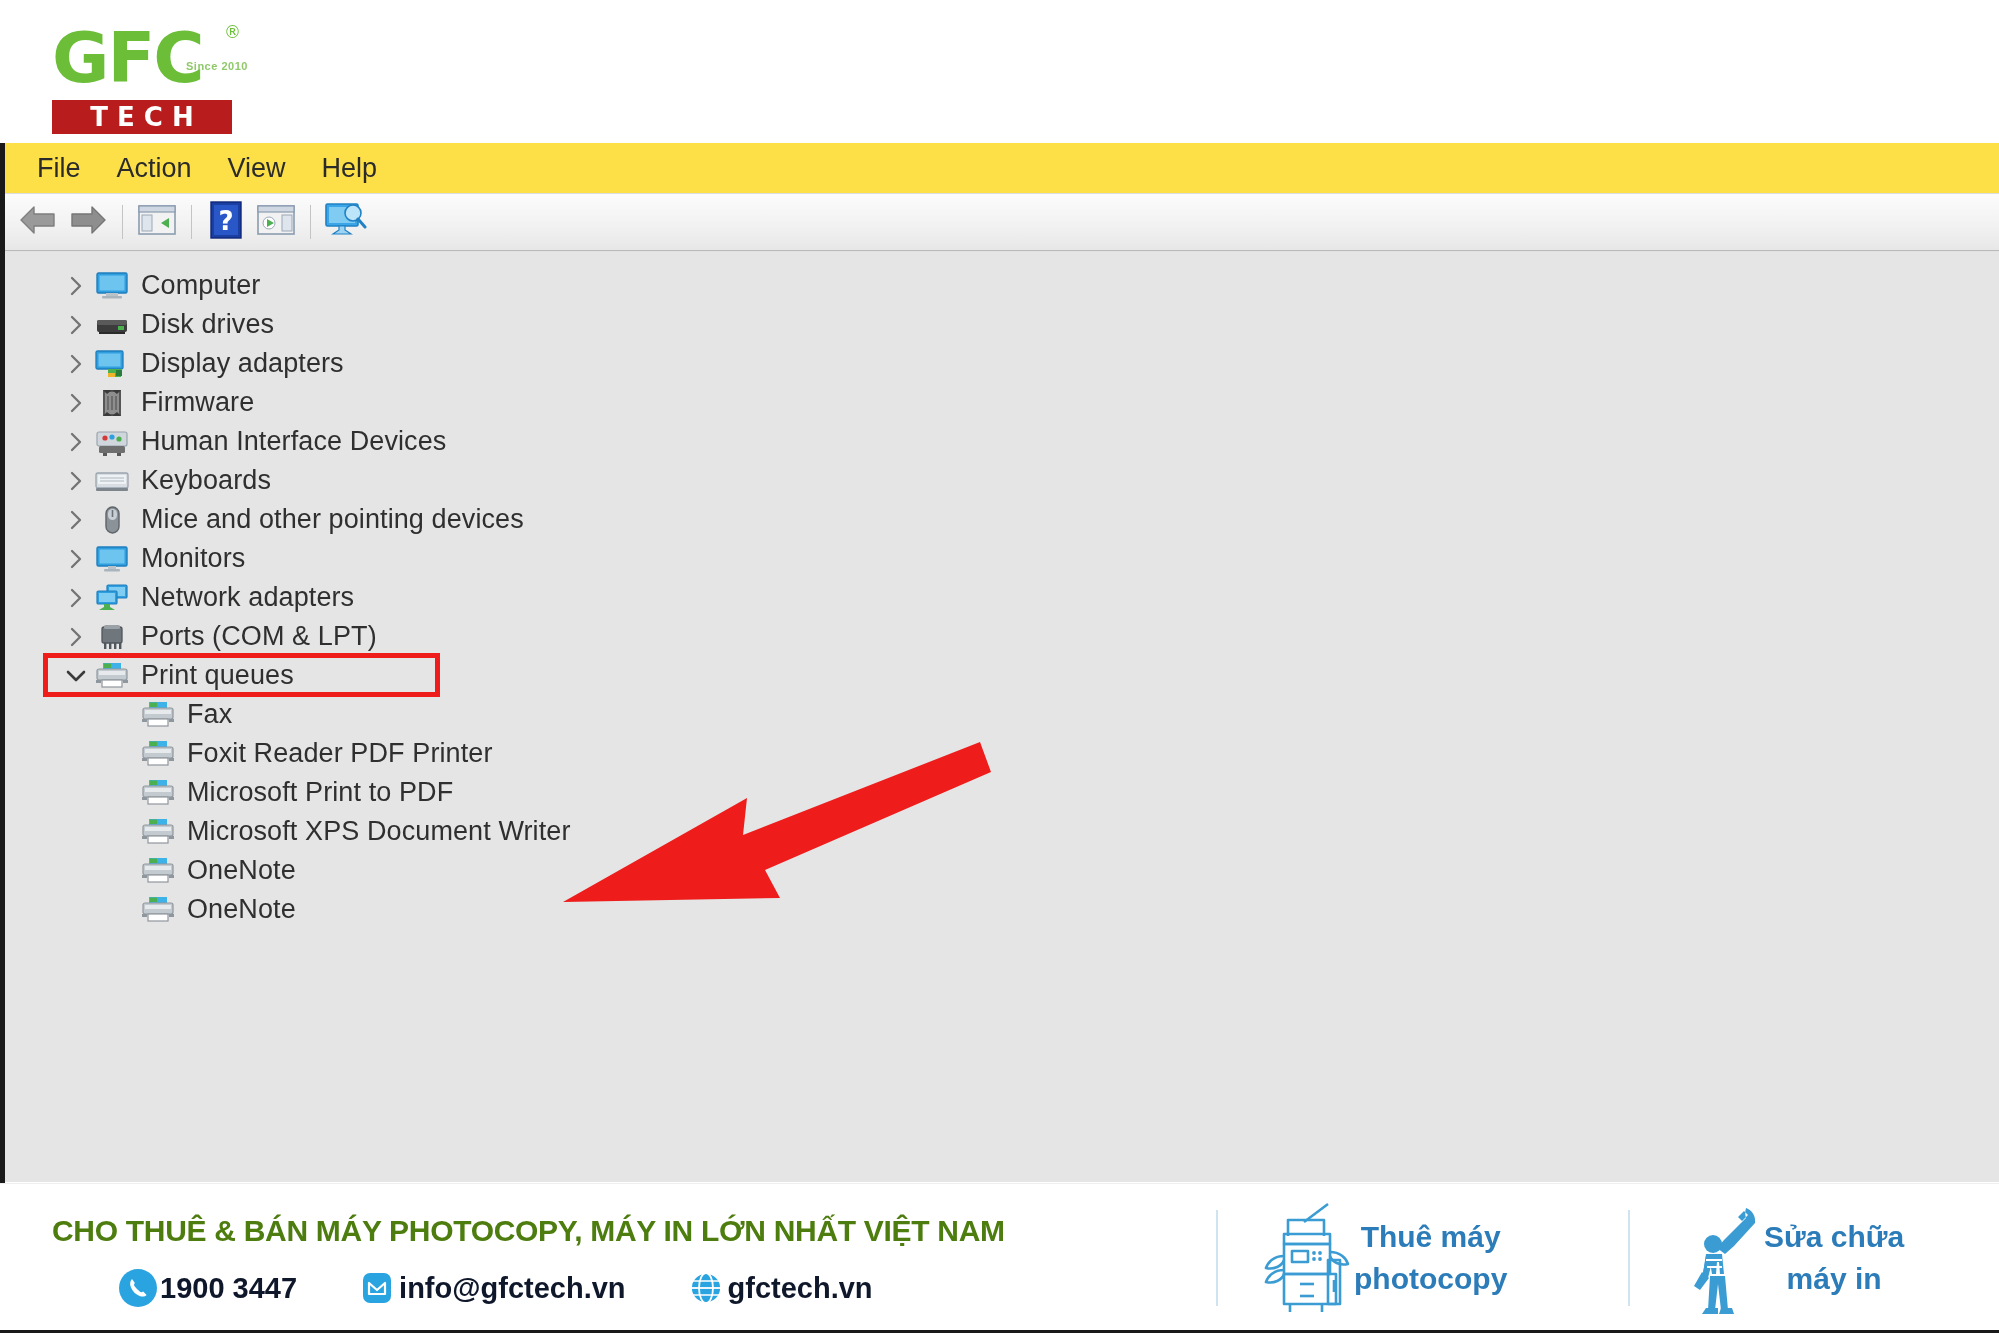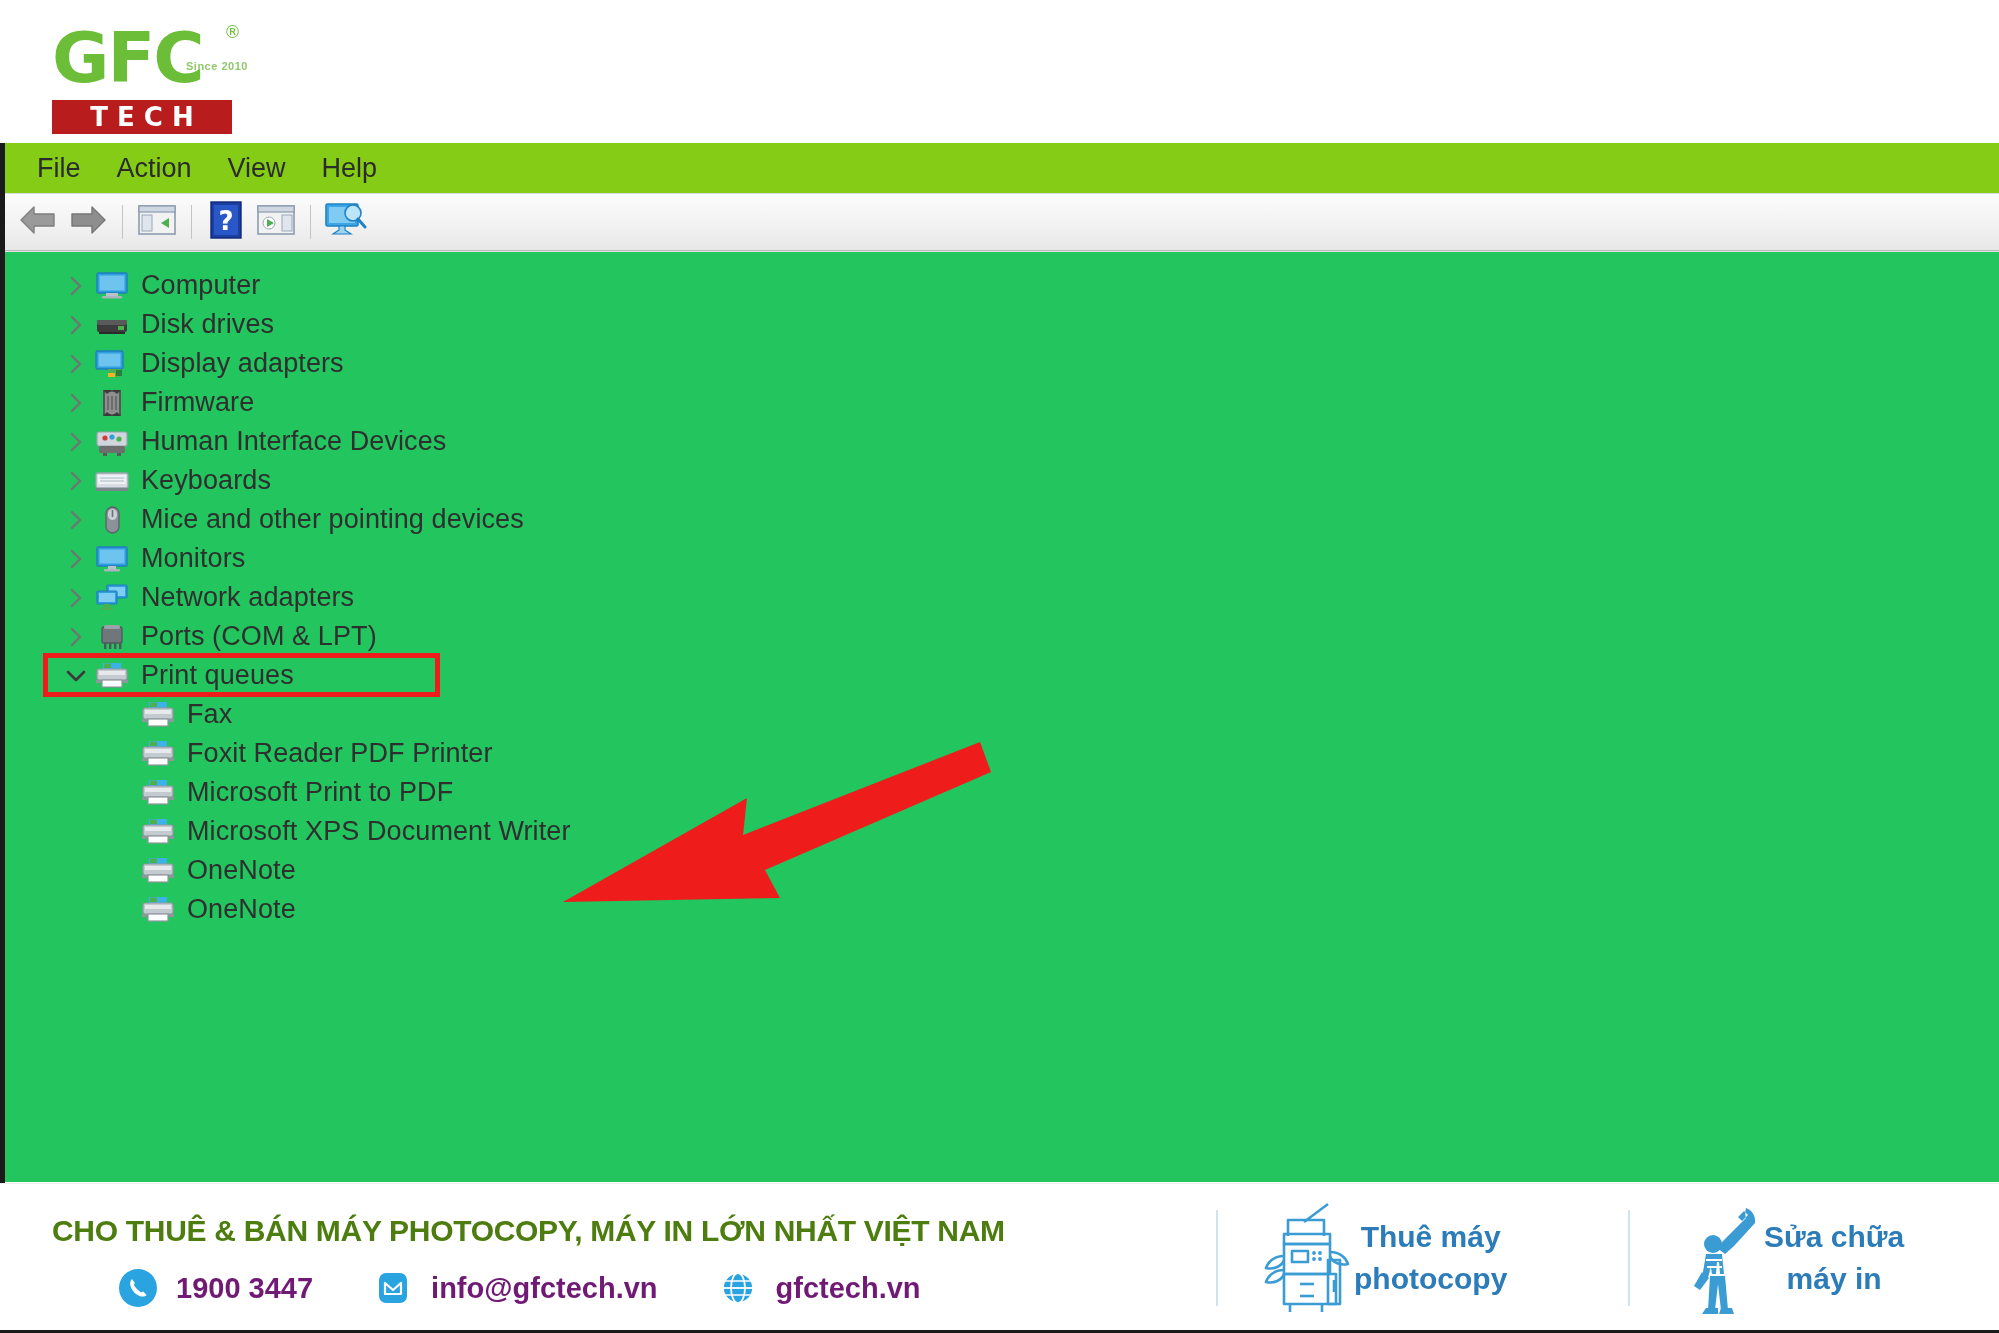--- a/index.html
+++ b/index.html
@@ -69,21 +69,21 @@
   .win {
     position: absolute;
     left: 0px; top: 143px;
     width: 1999px; height: 1040px;
     background: #ffffff;
     border-left: 5px solid #1a1a1a;
   }
   .menubar {
     position: relative;
     height: 51px;
-    background: #84cc16;
+    background: #fde047;
     border-bottom: 1px solid #dcdcdc;
     display: flex;
     align-items: center;
     padding-left: 14px;
   }
   .menu-item {
     font-size: 27px;
     color: #2b2b2b;
     padding: 0 18px;
     line-height: 51px;
@@ -107,21 +107,21 @@
   }
   .tb-sep {
     width: 1px; height: 34px;
     background: #c4c4c4;
     margin: 0 9px;
   }
 
   .tree {
     position: relative;
     height: 931px;
-    background: #22c55e;
+    background: #e5e5e5;
     border-top: 1px solid #e2e2e2;
     padding-top: 14px;
     overflow: hidden;
   }
   .row {
     position: relative;
     height: 39px;
     display: flex;
     align-items: center;
     padding-left: 58px;
@@ -198,22 +198,22 @@
     gap: 0px;
   }
   .contact {
     display: flex;
     align-items: center;
     margin-right: 60px;
   }
   .contact .ctext {
     font-size: 29px;
     font-weight: 700;
-    color: #701a75;
-    margin-left: 18px;
+    color: #0f172a;
+    margin-left: 2px;
     font-family: "Liberation Sans", sans-serif;
     white-space: nowrap;
   }
   .cicon { width: 40px; height: 40px; flex: 0 0 40px; }
 
   .foot-div {
     position: absolute;
     top: 26px;
     width: 2px; height: 96px;
     background: #cfe3f0;

